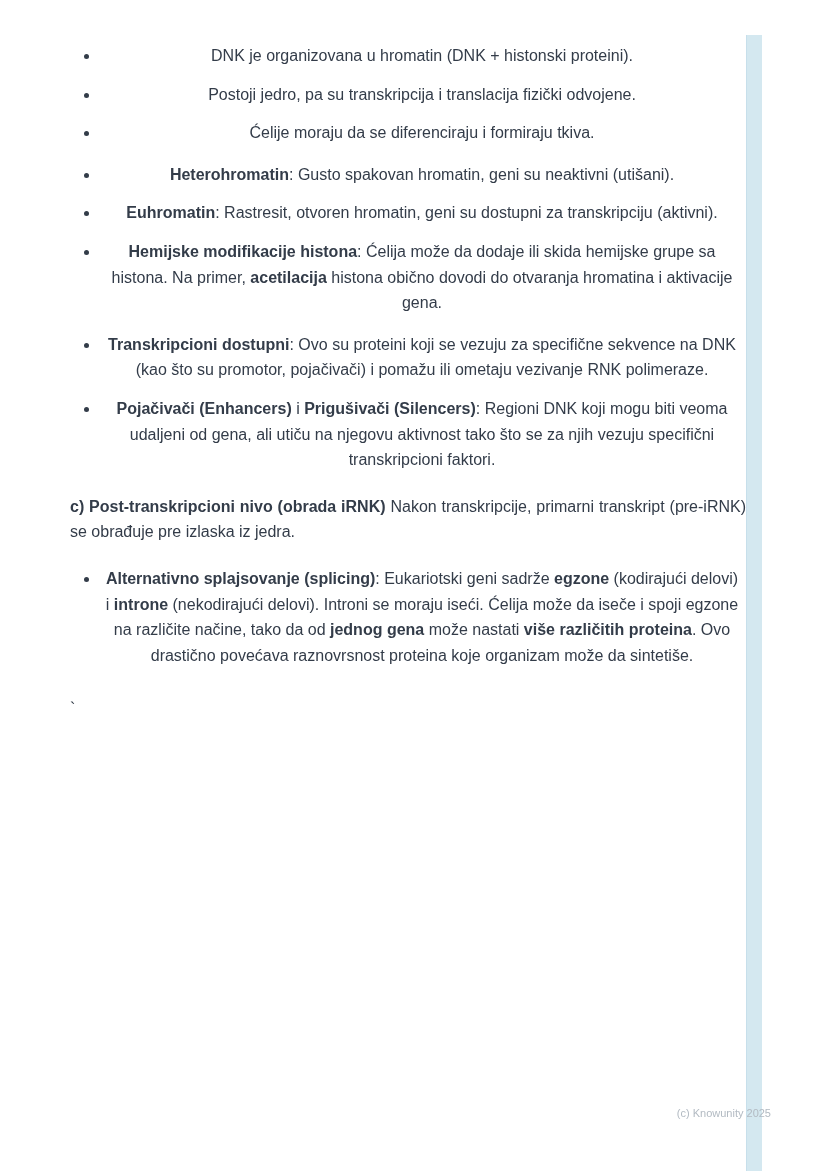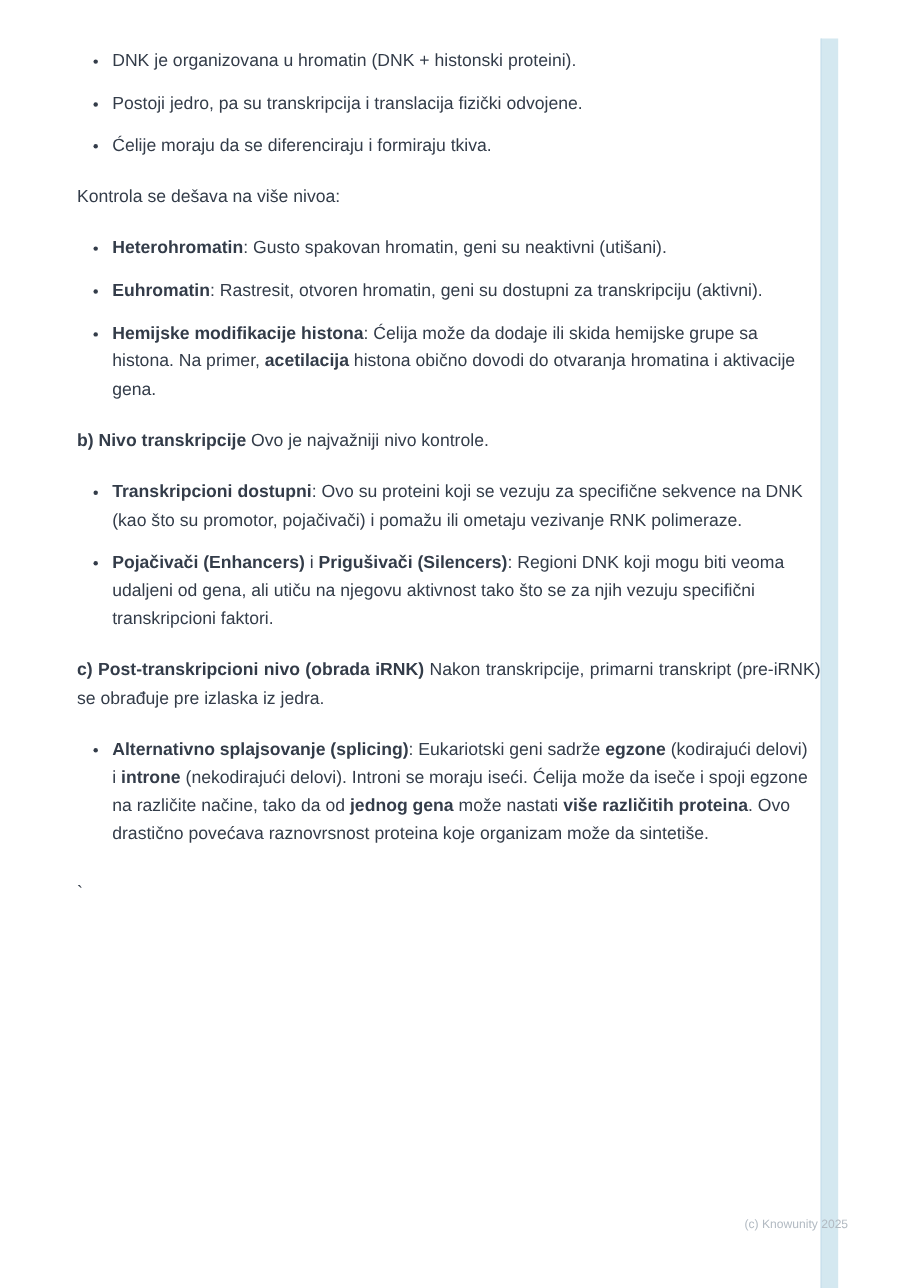--- a/index.html
+++ b/index.html
@@ -42,20 +42,21 @@
   .content > :first-child { margin-top: 0; }
   .content p { margin: 21px 0; }
   .content ul {
     margin: 16px 0;
     padding-left: 26px;
     list-style: disc;
   }
   .content li {
     margin: 13px 4px;
     padding-left: 2px;
+    text-align: center;
   }
   .just { text-align: justify; }
   b { font-weight: 700; }
   .stray {
     margin-top: 28px;
     font-size: 16px;
     color: #333c49;
   }
   .footer {
     position: absolute;
@@ -74,30 +75,28 @@
   <div class="edge-ribbon"></div>
 
   <div class="content">
 
     <ul class="blist">
       <li><span>DNK je organizovana u hromatin (DNK + histonski proteini).</span></li>
       <li><span>Postoji jedro, pa su transkripcija i translacija fizički odvojene.</span></li>
       <li><span>Ćelije moraju da se diferenciraju i formiraju tkiva.</span></li>
     </ul>
 
-    <p>Kontrola se dešava na više nivoa:</p>
 
 
     <ul class="blist">
       <li><b>Heterohromatin</b><span>: Gusto spakovan hromatin, geni su neaktivni (utišani).</span></li>
       <li><b>Euhromatin</b><span>: Rastresit, otvoren hromatin, geni su dostupni za transkripciju (aktivni).</span></li>
       <li><b>Hemijske modifikacije histona</b><span>: Ćelija može da dodaje ili skida hemijske grupe sa histona. Na primer, </span><b>acetilacija</b><span> histona obično dovodi do otvaranja hromatina i aktivacije gena.</span></li>
     </ul>
 
-    <p><b>b) Nivo transkripcije</b><span> Ovo je najvažniji nivo kontrole.</span></p>
 
     <ul class="blist">
       <li><b>Transkripcioni dostupni</b><span>: Ovo su proteini koji se vezuju za specifične sekvence na DNK (kao što su promotor, pojačivači) i pomažu ili ometaju vezivanje RNK polimeraze.</span></li>
       <li><b>Pojačivači (Enhancers)</b><span> i </span><b>Prigušivači (Silencers)</b><span>: Regioni DNK koji mogu biti veoma udaljeni od gena, ali utiču na njegovu aktivnost tako što se za njih vezuju specifični transkripcioni faktori.</span></li>
     </ul>
 
     <p class="just"><b>c) Post-transkripcioni nivo (obrada iRNK)</b><span> Nakon transkripcije, primarni transkript (pre-iRNK) se obrađuje pre izlaska iz jedra.</span></p>
 
     <ul class="blist">
       <li><b>Alternativno splajsovanje (splicing)</b><span>: Eukariotski geni sadrže </span><b>egzone</b><span> (kodirajući delovi) i </span><b>introne</b><span> (nekodirajući delovi). Introni se moraju iseći. Ćelija može da iseče i spoji egzone na različite načine, tako da od </span><b>jednog gena</b><span> može nastati </span><b>više različitih proteina</b><span>. Ovo drastično povećava raznovrsnost proteina koje organizam može da sintetiše.</span></li>

